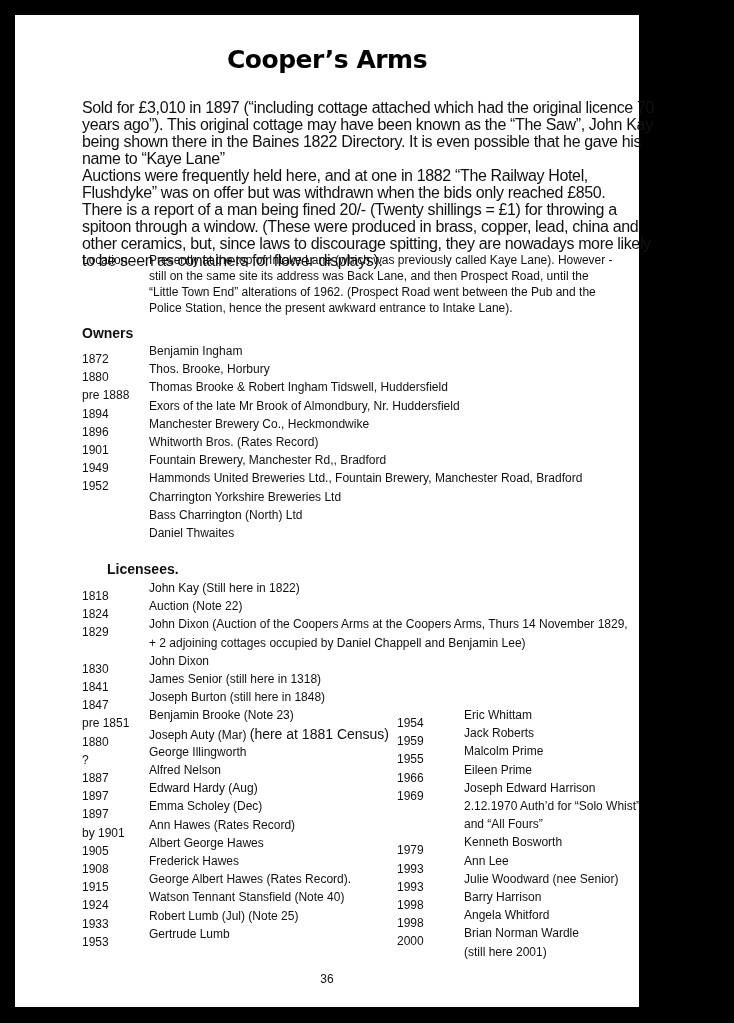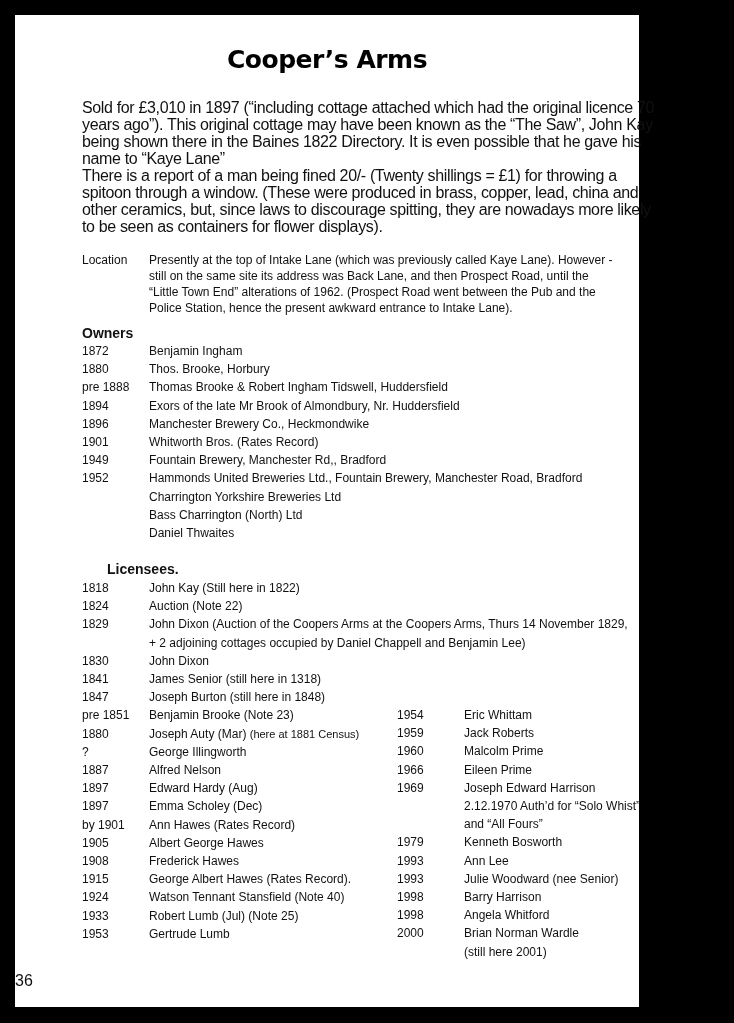--- a/index.html
+++ b/index.html
@@ -49,37 +49,39 @@
       left: 67px;
       font-size: 14px;
       font-weight: bold;
     }
     .row {
       position: absolute;
       font-size: 12px;
       line-height: 16px;
       white-space: nowrap;
     }
-    .row .yr { position: absolute; left: 0; top: 0; }
+    .row .yr { position: absolute; left: 0; top: 8px; }
     .row .nm { position: absolute; left: 67px; top: 0; }
-    .row .sm { font-size: 11px; }
+    .row .sm { font-size: 14px; }
     .page-num {
       position: absolute;
       left: 0; right: 0; top: 957px;
-      font-size: 16px;
+      text-align: center;
+      font-size: 12px;
     }
   </style>
 </head>
 <body>
 
 <div class="page">
   <div class="title">Cooper’s Arms</div>
 
   <div class="intro">
     <p>Sold for £3,010 in 1897 (“including cottage attached which had the original licence 70 years ago”). This original cottage may have been known as the “The Saw”, John Kay being shown there in the Baines 1822 Directory. It is even possible that he gave his name to “Kaye Lane”</p>
+    <p>Auctions were frequently held here, and at one in 1882 “The Railway Hotel, Flushdyke” was on offer but was withdrawn when the bids only reached £850.</p>
     <p>There is a report of a man being fined 20/- (Twenty shillings = £1) for throwing a spitoon through a window. (These were produced in brass, copper, lead, china and other ceramics, but, since laws to discourage spitting, they are nowadays more likely to be seen as containers for flower displays).</p>
   </div>
 
   <div class="location">
     <div class="lbl">Location</div>
     <div class="txt">Presently at the top of Intake Lane (which was previously called Kaye Lane).  However - still on the same site its address was Back Lane, and then Prospect Road, until the “Little Town End” alterations of 1962. (Prospect Road went between the Pub and the Police  Station, hence the present awkward entrance to Intake Lane).</div>
   </div>
 
   <div class="section-head" style="top:310px;">Owners</div>
   <div id="owners-list">
@@ -215,21 +217,21 @@
   <div id="lic-right">
       <div class="row" style="left: 382px; top: 692px;">
         <span class="yr">1954</span>
         <span class="nm"><span>Eric Whittam</span></span>
       </div>
       <div class="row" style="left: 382px; top: 710.2px;">
         <span class="yr">1959</span>
         <span class="nm"><span>Jack Roberts</span></span>
       </div>
       <div class="row" style="left: 382px; top: 728.4px;">
-        <span class="yr">1960</span>
+        <span class="yr">1955</span>
         <span class="nm"><span>Malcolm Prime</span></span>
       </div>
       <div class="row" style="left: 382px; top: 746.6px;">
         <span class="yr">1966</span>
         <span class="nm"><span>Eileen Prime</span></span>
       </div>
       <div class="row" style="left: 382px; top: 764.8px;">
         <span class="yr">1969</span>
         <span class="nm"><span>Joseph Edward Harrison</span></span>
       </div>

